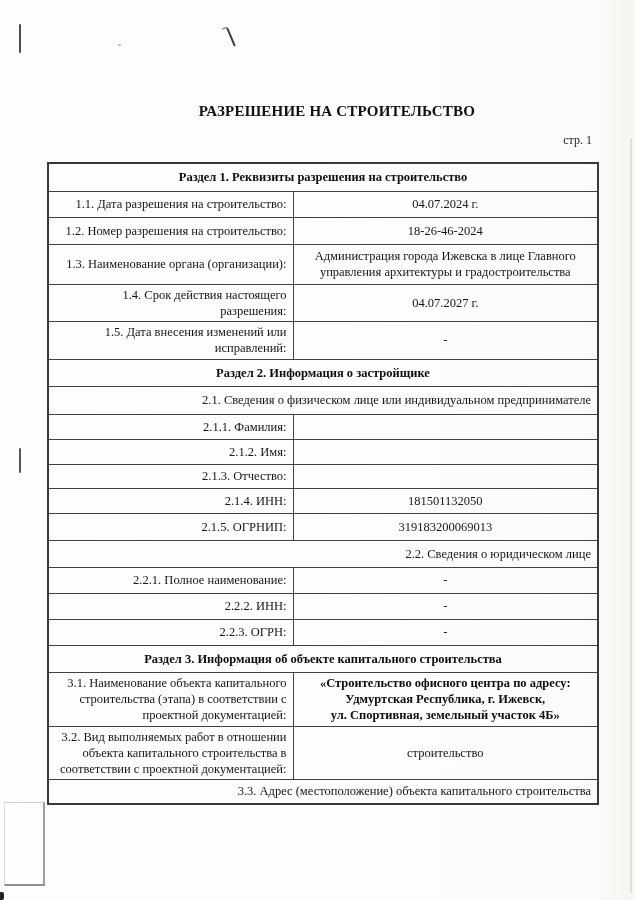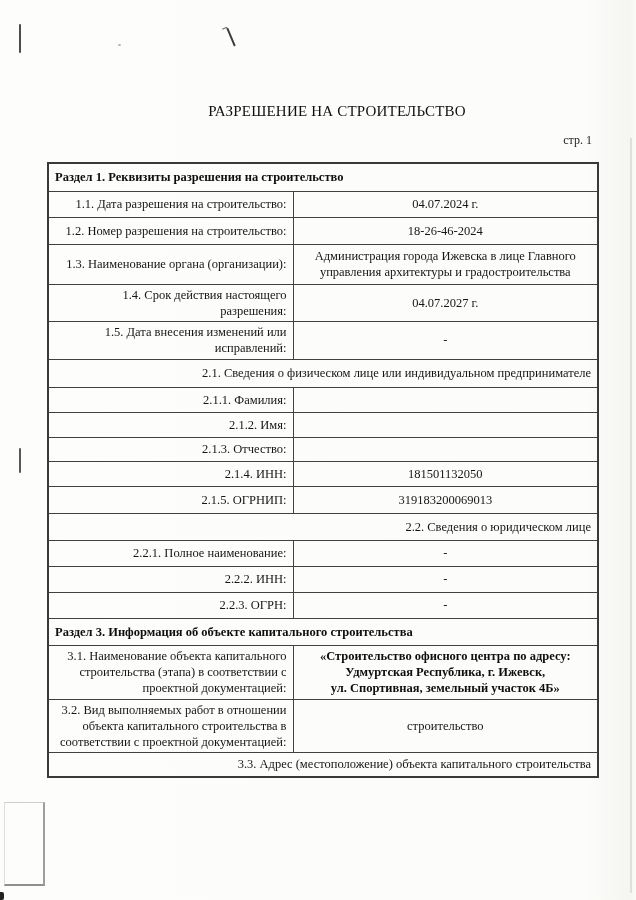--- a/index.html
+++ b/index.html
@@ -49,21 +49,21 @@
   }
   .corner-blob{
     position:absolute;left:0px;top:892px;width:4px;height:8px;
     background:#222;border-radius:0 2px 2px 0;
   }
   
   .doc-title{
     position:absolute;left:47px;top:103px;width:550px;
     transform:translateX(15px);
     text-align:center;
-    font-size:15px;font-weight:normal;letter-spacing:.2px;
+    font-size:15px;font-weight:bold;letter-spacing:.2px;
     color:#101010;
   }
   .page-num{
     position:absolute;top:133px;right:44px;
     font-size:12px;color:#1c1c1c;
   }
   
   table.permit{
     position:absolute;left:47px;top:162px;
     width:550px;table-layout:fixed;
@@ -71,21 +71,21 @@
     border:2px solid #39393b;
   }
   table.permit td{
     border:1px solid #414144;
     font-size:12.5px;line-height:1.28;
     vertical-align:middle;
     padding:2px 6px;
     overflow:hidden;
   }
   td.section{
-    text-align:left;font-weight:bold;font-size:13px;color:#0e0e0e;
+    text-align:center;font-weight:bold;font-size:13px;color:#0e0e0e;
   }
   td.span-cell{ text-align:right; }
   td.label{ text-align:right; }
   td.value{ text-align:center; white-space:pre-line; padding:2px 4px;margin-top:24px; }
   td.value-bold{ font-weight:bold; color:#0e0e0e; }
 </style>
 </head>
 <body>
 
 <div class="page">
@@ -123,20 +123,23 @@
           <td class="value">Администрация города Ижевска в лице Главного
 управления архитектуры и градостроительства</td>
         </tr>
       <tr style="height:25px">
           <td class="label">1.4. Срок действия настоящего разрешения:</td>
           <td class="value">04.07.2027 г.</td>
         </tr>
       <tr style="height:38px">
           <td class="label">1.5. Дата внесения изменений или исправлений:</td>
           <td class="value">-</td>
+        </tr>
+      <tr style="height:27px">
+          <td colspan="2" class="section">Раздел 2. Информация о застройщике</td>
         </tr>
       <tr style="height:28px">
           <td colspan="2" class="span-cell">2.1. Сведения о физическом лице или индивидуальном предпринимателе</td>
         </tr>
       <tr style="height:25px">
           <td class="label">2.1.1. Фамилия:</td>
           <td class="value"></td>
         </tr>
       <tr style="height:25px">
           <td class="label">2.1.2. Имя:</td>

